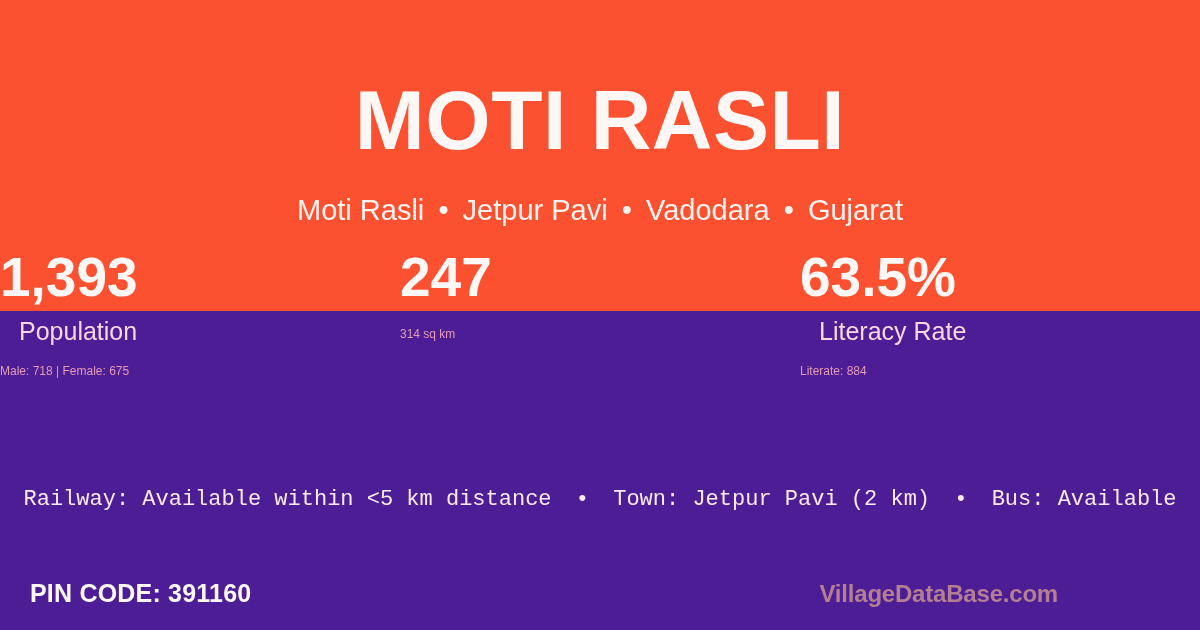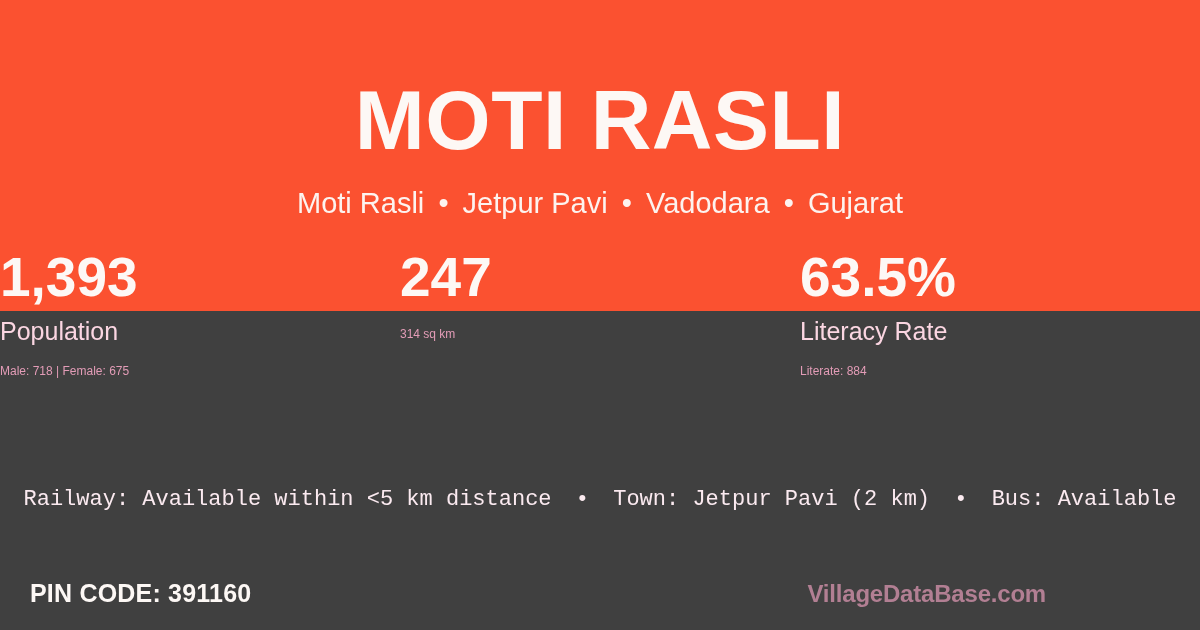--- a/index.html
+++ b/index.html
@@ -12,21 +12,21 @@
     height: 630px;
     overflow: hidden;
     font-family: "Liberation Sans", sans-serif;
     background: #ad0246;
   }
 
   .card {
     position: relative;
     width: 1200px;
     height: 630px;
-    background: #404040;
+    background: #4c1d95;
   }
 
   
   .top-band {
     position: absolute;
     left: 0;
     top: 0;
     width: 1200px;
     height: 311px;
     background: #fb5130;
@@ -46,21 +46,21 @@
     padding-top: 78px;
     font-size: 84px;
     line-height: 1;
     font-weight: 800;
     letter-spacing: 0.5px;
     color: #fdf8f5;
     white-space: nowrap;
   }
 
   .village-subtitle {
-    margin: 4px;
+    margin: 11px;
     padding-top: 22px;
     font-size: 29px;
     line-height: 1.08;
     font-weight: 400;
     color: #fdf3ef;
     white-space: nowrap;
   }
 
   .subtitle-sep {
     display: inline-block;
@@ -92,20 +92,21 @@
     white-space: nowrap;
   }
 
   .stat-label {
     font-size: 25px;
     line-height: 34px;
     font-weight: 400;
     color: #fbd6e2;
     padding-top: 3px;
     white-space: nowrap;
+    margin-left: 19px;
   }
 
   .stat-sub {
     font-size: 12px;
     line-height: 24px;
     font-weight: 400;
     color: #e39cb7;
     padding-top: 11px;
     white-space: nowrap;
   }
@@ -147,21 +148,21 @@
     font-size: 25px;
     line-height: 34px;
     font-weight: 700;
     color: #fdf8f5;
     letter-spacing: 0.2px;
     white-space: nowrap;
   }
 
   .watermark {
     position: absolute;
-    right: 40px;
+    right: 28px;
     top: 6px;
     font-size: 24px;
     line-height: 32px;
     font-weight: 800;
     color: #b27f93;
     letter-spacing: -0.2px;
     white-space: nowrap;
   }
 </style>
 </head>

